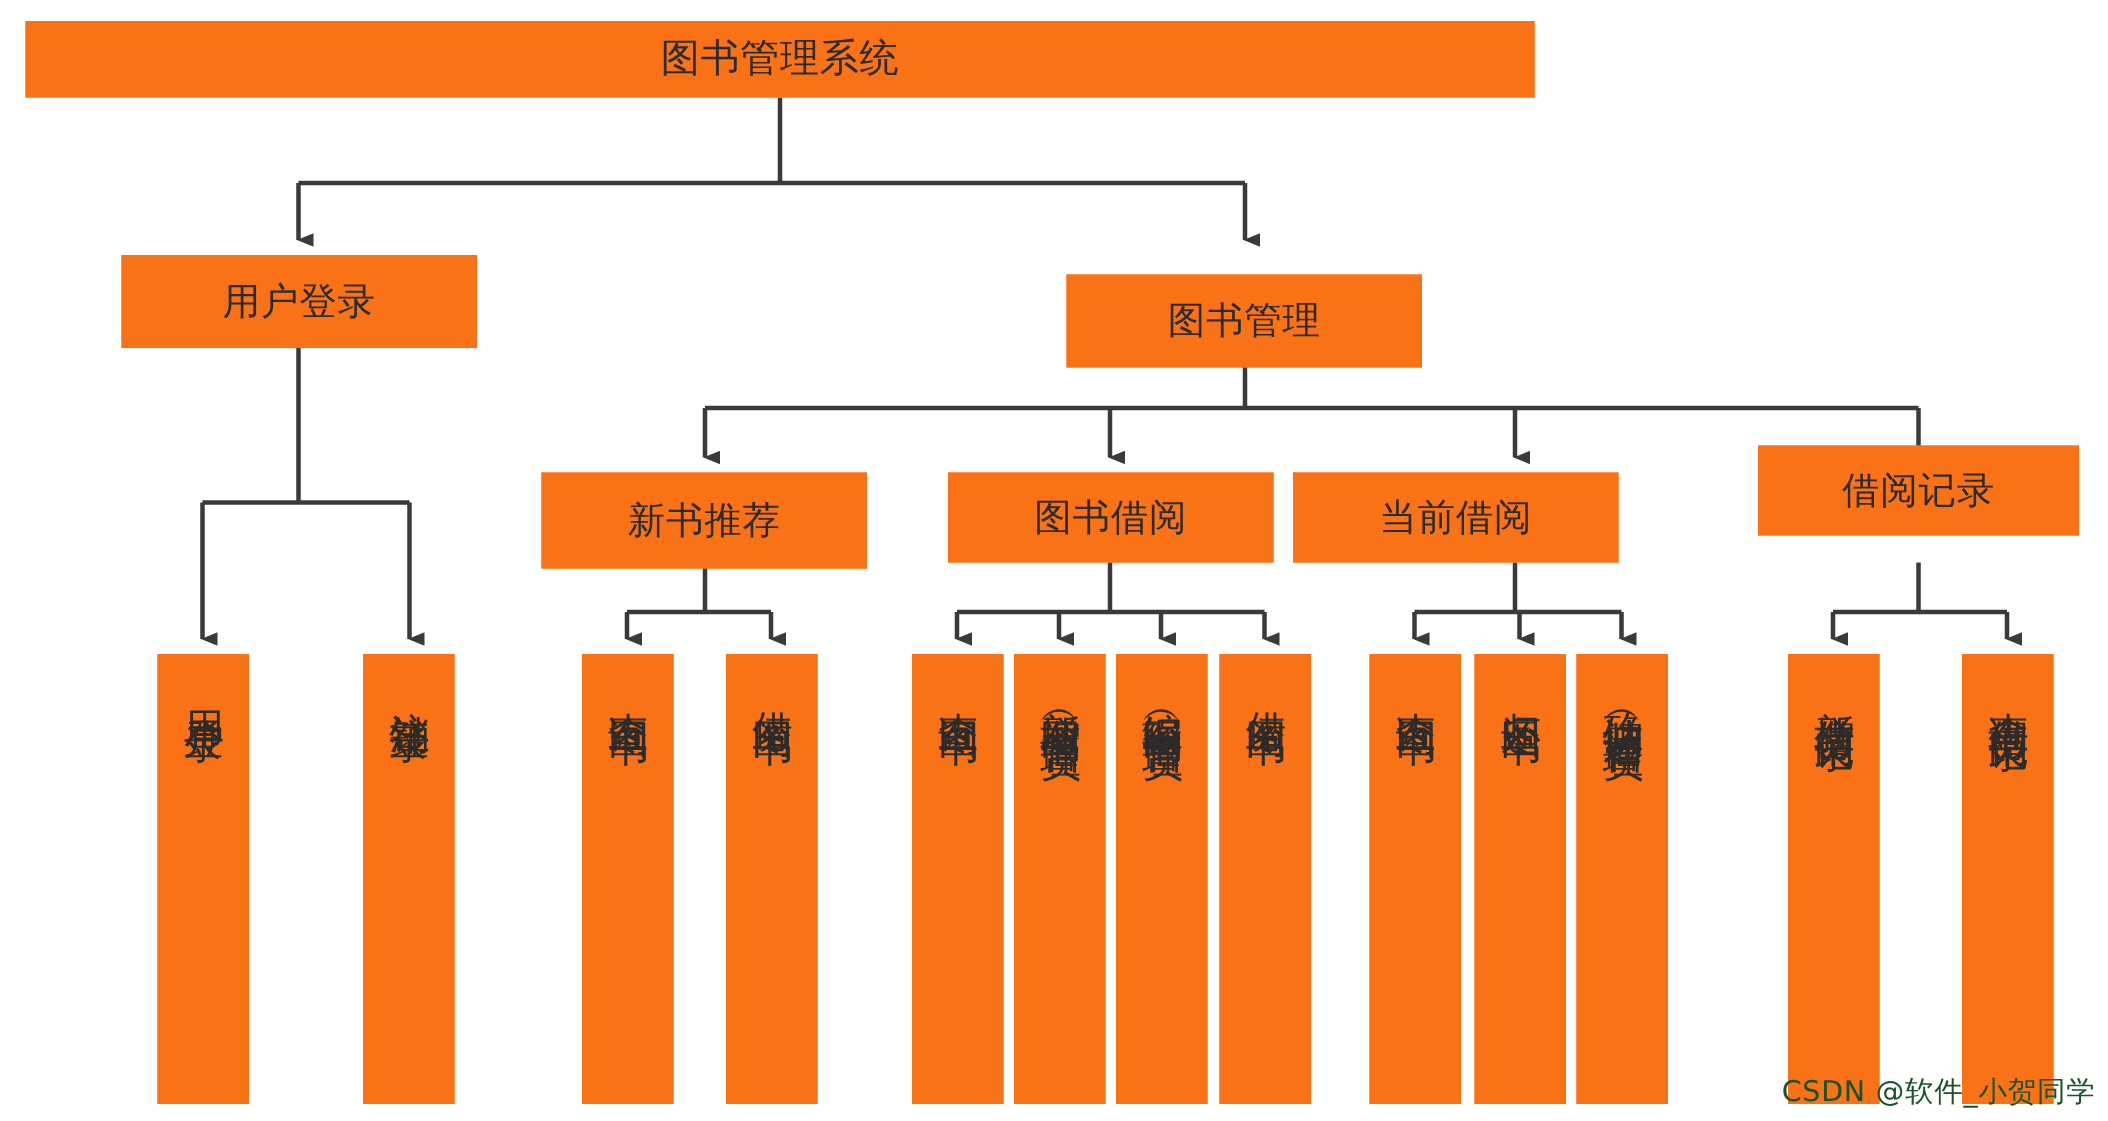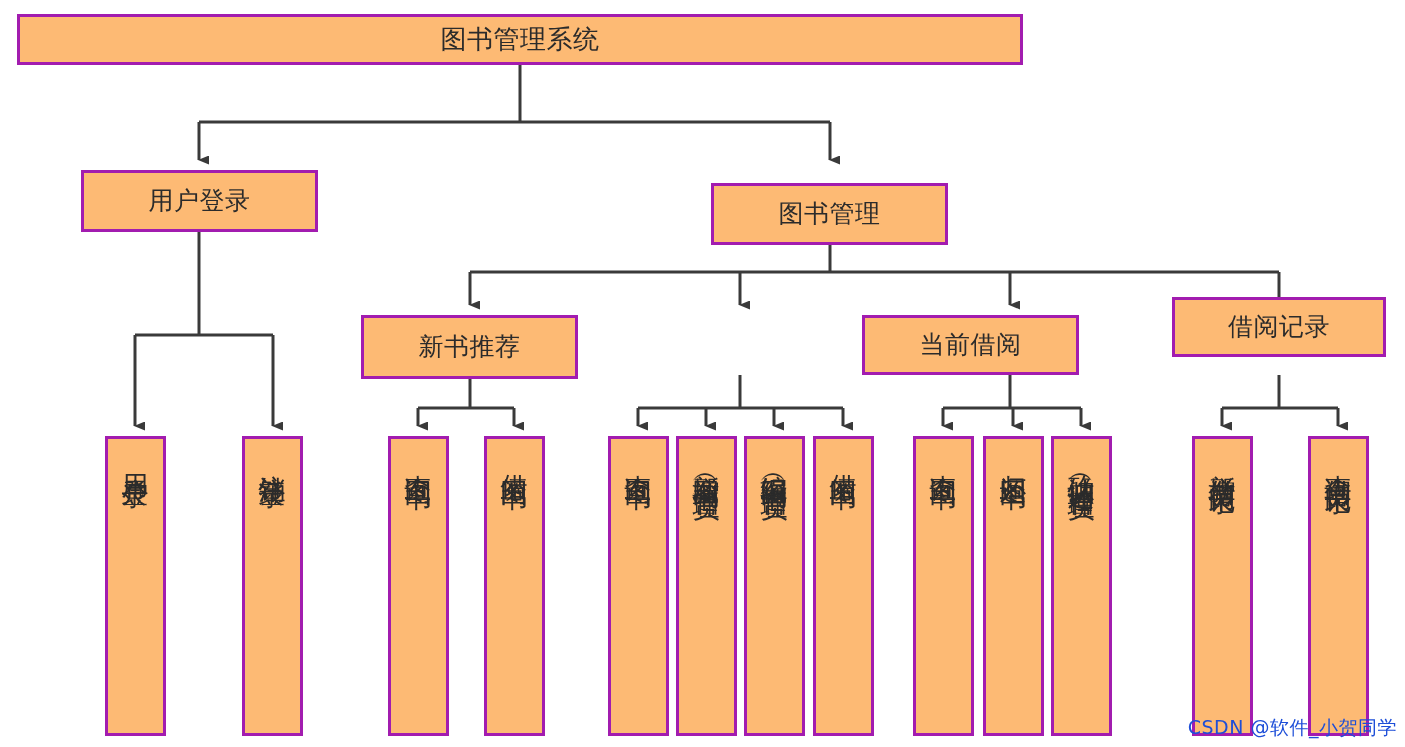--- a/index.html
+++ b/index.html
@@ -21,22 +21,22 @@
     position: absolute;
     left: 0;
     top: 0;
     width: 1405px;
     height: 747px;
     pointer-events: none;
   }
   .node {
     position: absolute;
     box-sizing: border-box;
-    border: 3px solid #a21caf;
-    background: #fdba74;
+    border: 3px solid #f97316;
+    background: #f97316;
     display: flex;
     align-items: center;
     justify-content: center;
     color: #2b2b2b;
   }
   .node-label {
     line-height: 1.12;
     text-align: center;
     letter-spacing: 0.5px;
   }
@@ -57,21 +57,21 @@
     text-orientation: upright;
     font-size: 27px;
     letter-spacing: 3px;
     line-height: 1;
   }
   .watermark {
     position: absolute;
     right: 8px;
     bottom: 6px;
     font-size: 19px;
-    color: #1d4ed8;
+    color: #14532d;
     white-space: nowrap;
     letter-spacing: 0.5px;
     text-align: center;
   }
 </style>
 </head>
 <body>
 
 <div id="diagram-root">
 
@@ -132,20 +132,23 @@
   <div class="node horizontal" style="left:81px; top:170px; width:237px; height:62px;">
     <span class="node-label">用户登录</span>
   </div>
   <div class="node horizontal" style="left:711px; top:183px; width:237px; height:62px;">
     <span class="node-label">图书管理</span>
   </div>
 
   <div class="node horizontal" style="left:361px; top:315px; width:217px; height:64px;">
     <span class="node-label">新书推荐</span>
   </div>
+  <div class="node horizontal" style="left:632px; top:315px; width:217px; height:60px;">
+    <span class="node-label">图书借阅</span>
+  </div>
   <div class="node horizontal" style="left:862px; top:315px; width:217px; height:60px;">
     <span class="node-label">当前借阅</span>
   </div>
   <div class="node horizontal" style="left:1172px; top:297px; width:214px; height:60px;">
     <span class="node-label">借阅记录</span>
   </div>
 
   <div class="node vertical" style="left:105px; top:436px; width:61px; height:300px;">
     <span class="node-label">用户登录</span>
   </div>

